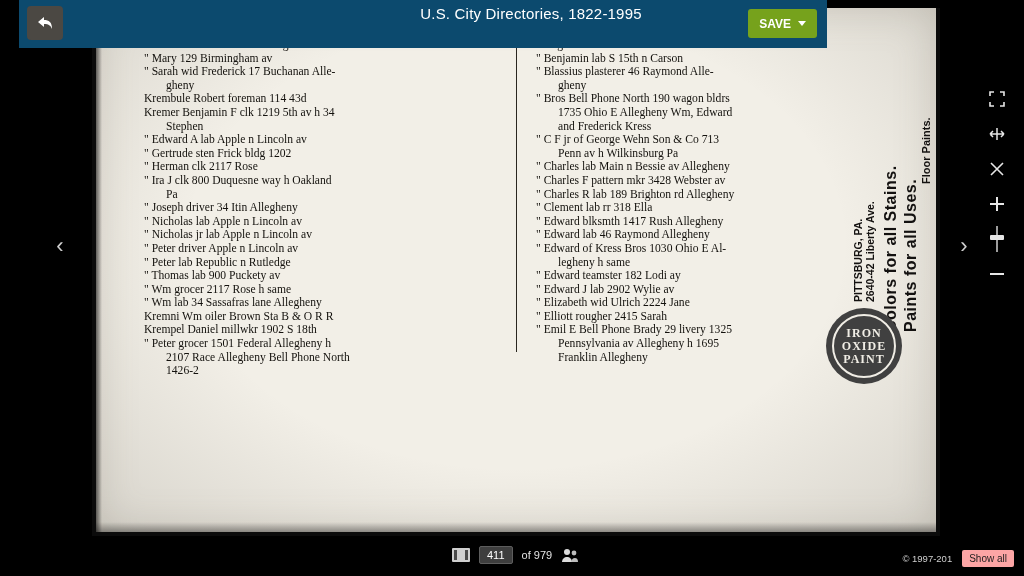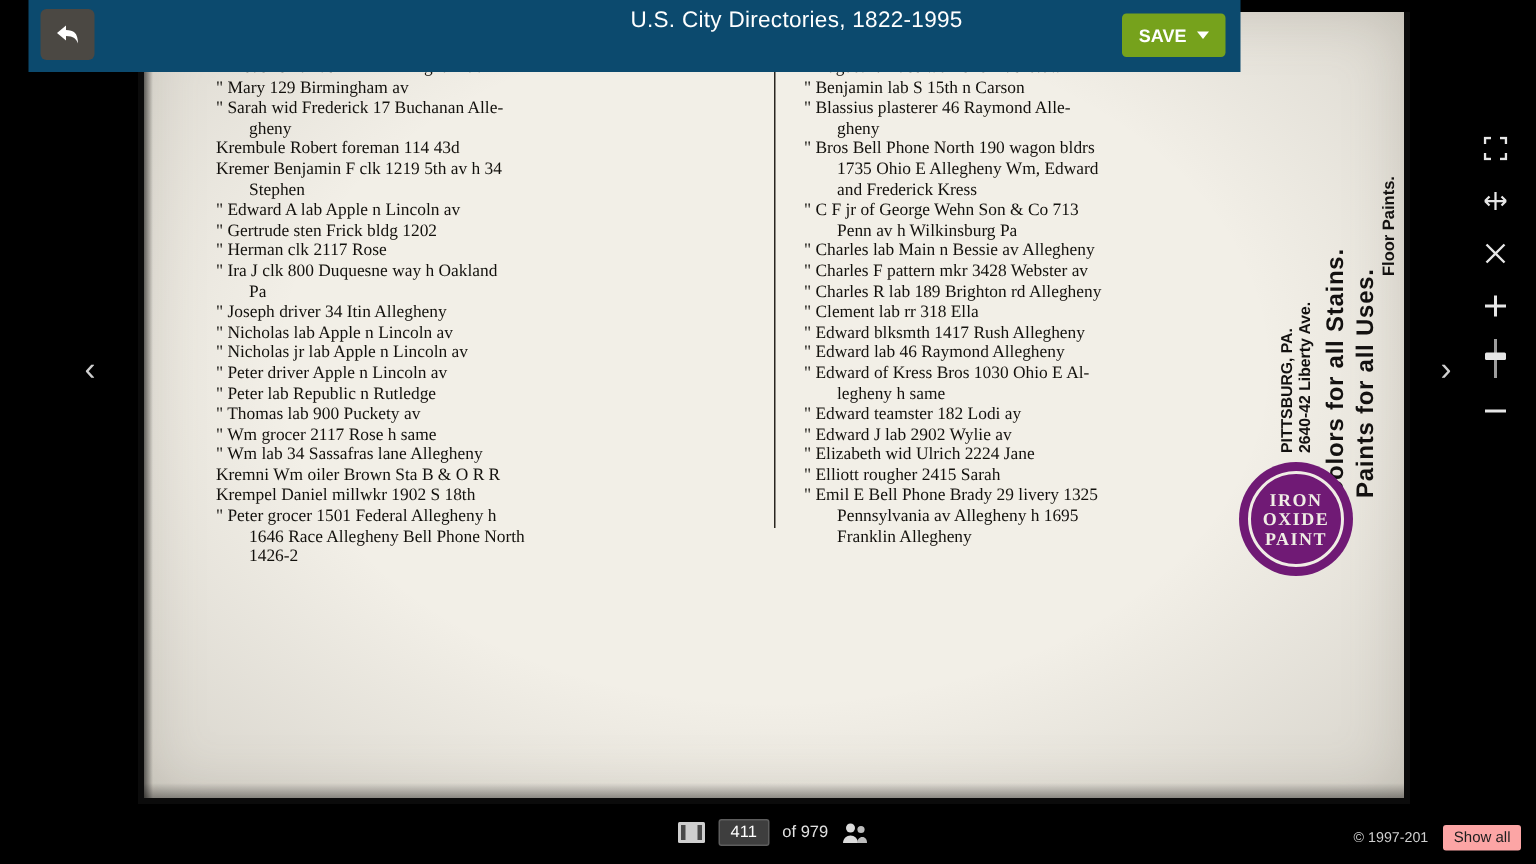--- a/index.html
+++ b/index.html
@@ -224,21 +224,21 @@
   .v3 { left: 26px; top: 268px; font-size: 10.5px; }
   .v4 { left: 14px; top: 268px; font-size: 10.5px; }
   .v5 { left: 82px; top: 150px; font-size: 11px; }
 
   
   .seal {
     position: absolute;
     left: 730px; top: 300px;
     width: 76px; height: 76px;
     border-radius: 50%;
-    background: #701a75;
+    background: #404040;
     color: #f0ede5;
     display: flex; align-items: center; justify-content: center;
     font-family: "Liberation Serif", serif;
     font-weight: bold;
     font-size: 12px;
     text-align: center;
     line-height: 13px;
     letter-spacing: 1px;
   }
   .seal .inner {
@@ -377,21 +377,21 @@
             <div class="entry"><span>"  Joseph  driver  34  Itin  Allegheny</span></div>
             <div class="entry"><span>"  Nicholas  lab  Apple  n  Lincoln  av</span></div>
             <div class="entry"><span>"  Nicholas jr lab Apple  n  Lincoln  av</span></div>
             <div class="entry"><span>"  Peter  driver  Apple  n  Lincoln  av</span></div>
             <div class="entry"><span>"  Peter  lab  Republic  n  Rutledge</span></div>
             <div class="entry"><span>"  Thomas  lab  900  Puckety  av</span></div>
             <div class="entry"><span>"  Wm  grocer  2117  Rose  h  same</span></div>
             <div class="entry"><span>"  Wm  lab  34  Sassafras  lane  Allegheny</span></div>
             <div class="entry"><span>Kremni Wm oiler Brown Sta B &amp; O R  R</span></div>
             <div class="entry"><span>Krempel  Daniel  millwkr  1902  S  18th</span></div>
-            <div class="entry"><span>"  Peter  grocer  1501  Federal  Allegheny  h</span><span class="cont">1646  Race  Allegheny  Bell  Phone  North</span></div>
+            <div class="entry"><span>"  Peter  grocer  1501  Federal  Allegheny  h</span><span class="cont">2107  Race  Allegheny  Bell  Phone  North</span></div>
             <div class="entry">
                 <span class="cont">1426-2</span>
               </div>
           </div>
 
           <div class="col right">
             <div class="entry"><span>"  August  furnace  worker  5  Hackstown</span></div>
             <div class="entry"><span>"  Benjamin  lab  S  15th  n  Carson</span></div>
             <div class="entry"><span>"  Blassius   plasterer   46   Raymond  Alle-</span><span class="cont">gheny</span></div>
             <div class="entry"><span>"  Bros Bell Phone North 190 wagon bldrs</span><span class="cont">1735  Ohio  E  Allegheny  Wm,  Edward</span></div>

